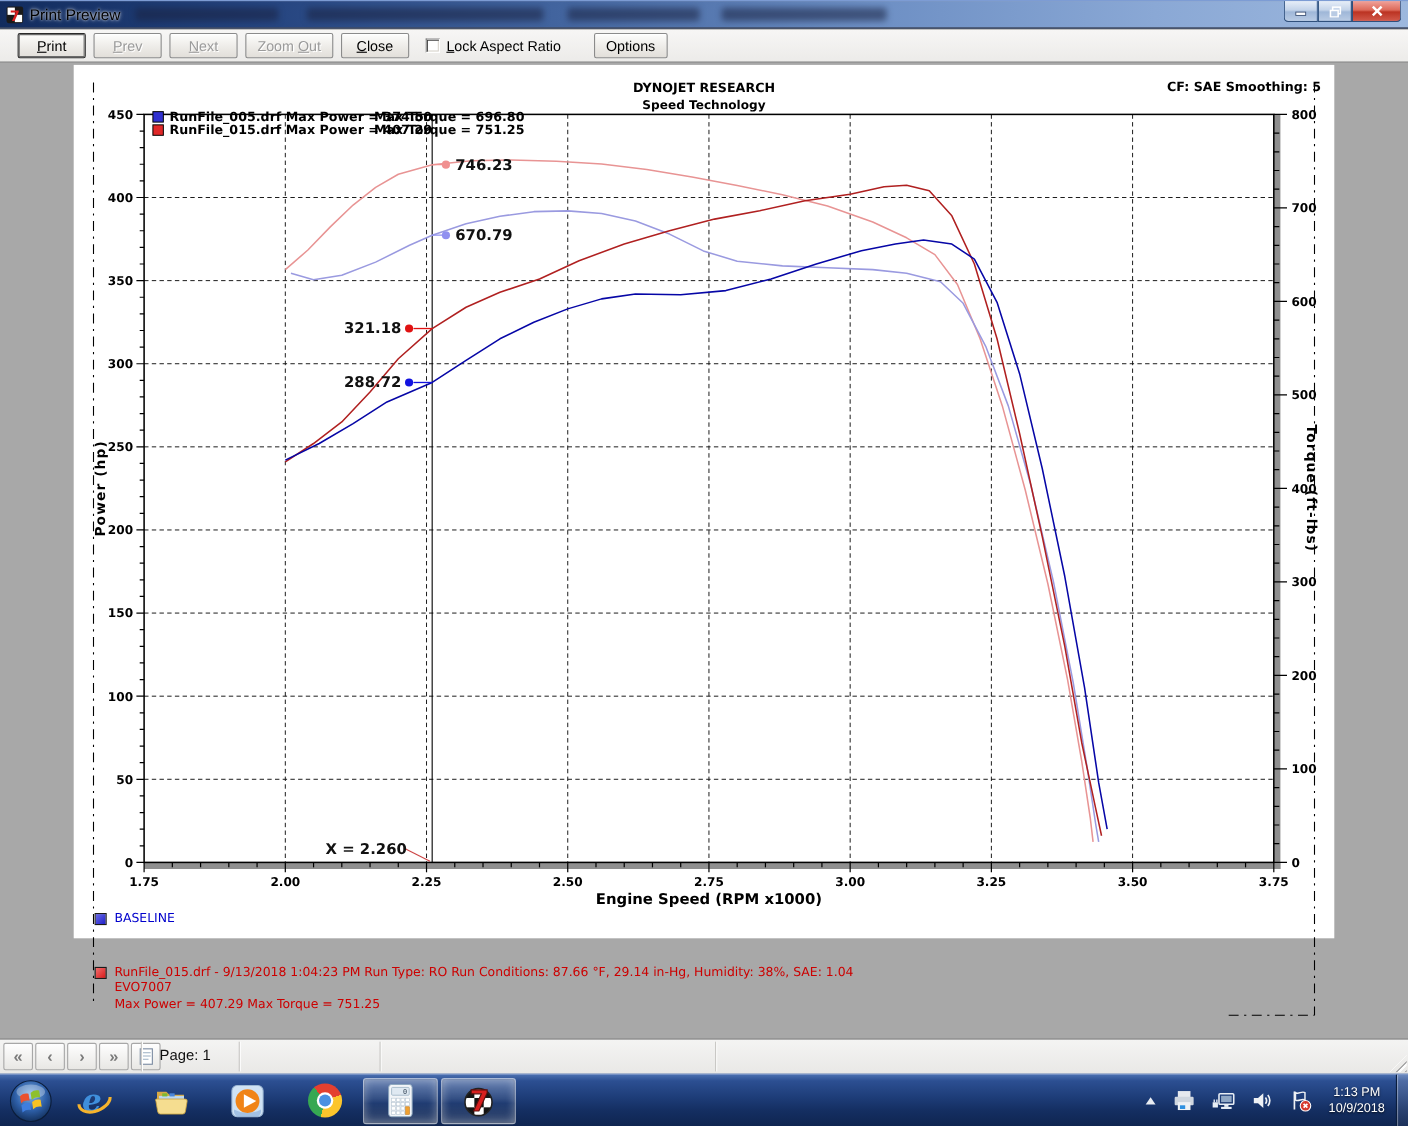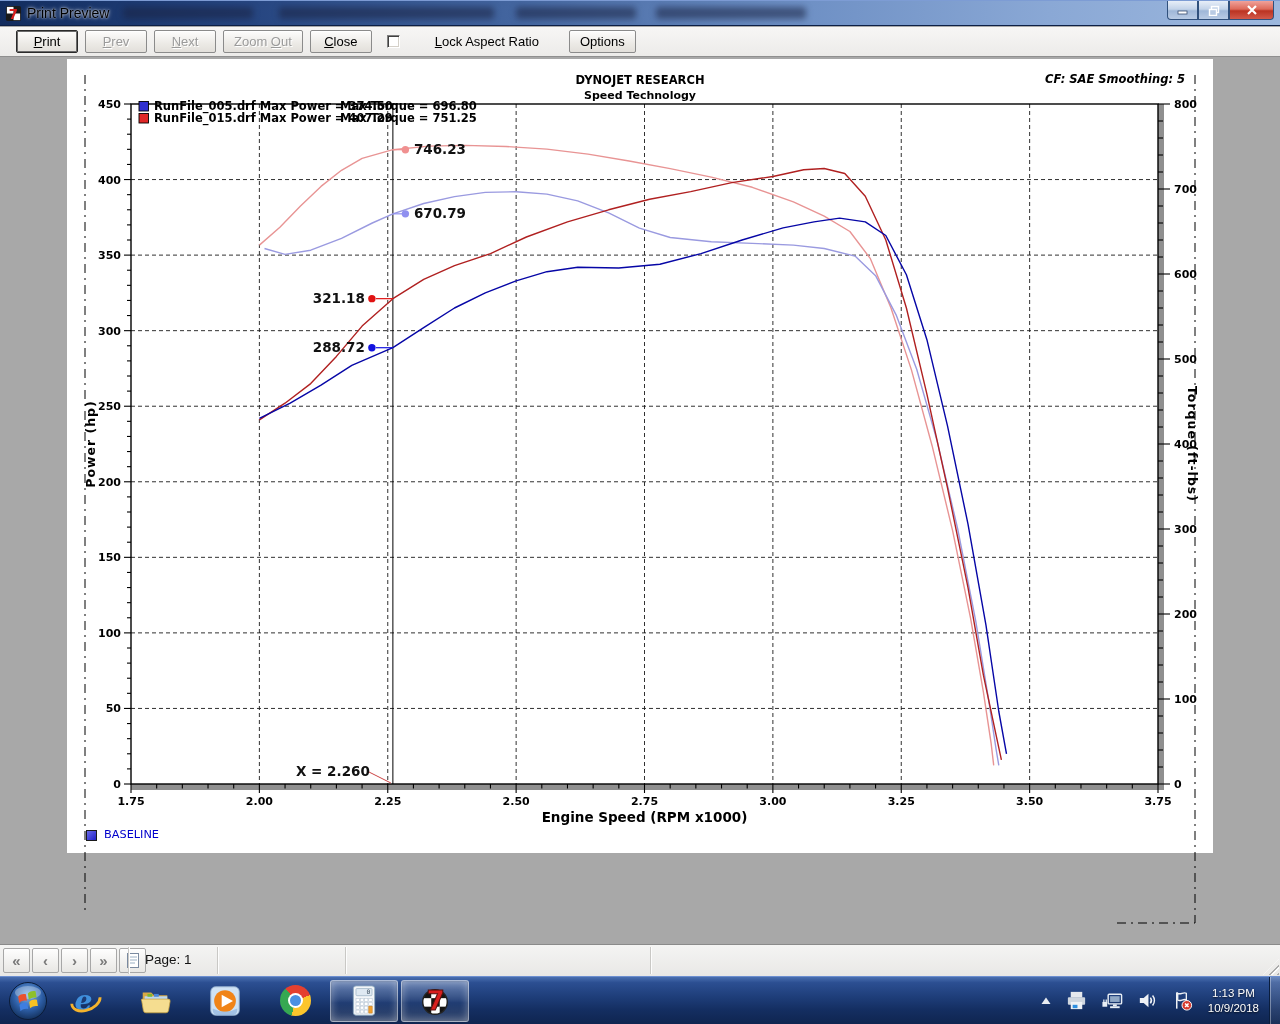--- a/index.html
+++ b/index.html
@@ -26,36 +26,36 @@
   .toolbar { position:absolute; left:0; top:27px; width:1280px; height:30px;
     background:linear-gradient(#f7f6f5,#ecebe9); border-bottom:1px solid #8f8f8f; }
   .tb-row { display:flex; align-items:center; height:100%; padding-left:16px; }
   .tb-btn { height:23px; margin-right:7px; padding:0 10px; font-size:13px; color:#000;
     background:linear-gradient(#fdfdfc,#eceae6 60%,#e2dfda);
     border:1px solid #8b8b8b; border-radius:2px;
     box-shadow:inset 0 1px 0 #fff; min-width:62px; text-align:center; line-height:21px; }
   .tb-btn.default-btn { border:1px solid #2a2a2a; box-shadow:0 0 0 1px #6a6a6a inset; }
   .tb-btn.disabled { color:#9b9b9b; text-shadow:1px 1px 0 #fff; }
   .tb-btn u { text-decoration:underline; }
-  .checkbox-wrap { display:flex; align-items:center; margin-left:8px;gap:29px; }
+  .checkbox-wrap { display:flex; align-items:center; margin-left:8px; }
   .checkbox { width:13px; height:13px; background:#fff; border-top:1px solid #808080; border-left:1px solid #808080;
     border-right:1px solid #fff; border-bottom:1px solid #fff; box-shadow:inset 1px 1px 0 #404040, inset -1px -1px 0 #d4d0c8; }
   .checkbox-label { font-size:13px; margin-left:6px; color:#000; }
   .checkbox-label u { text-decoration:underline; }
   .options-btn { margin-left:30px; min-width:54px; }
 
   
   .client { position:absolute; left:0; top:58px; width:1280px; height:886px; background:#a8a8a8; }
   .page { position:absolute; left:67px; top:1px; width:1146px; height:794px; background:#ffffff; }
   .page-header { position:absolute; top:14px; left:0; right:0; text-align:center;
     font-family:"DejaVu Sans", sans-serif; font-weight:bold; color:#000; }
   .ph-company { font-size:11.5px; }
   .ph-sub { font-size:11px; margin-top:2px; }
-  .ph-cf { position:absolute; top:13px; right:28px; font-family:"DejaVu Sans", sans-serif;
-    font-weight:bold; font-size:11.5px; color:#000;font-style:italic; }
+  .ph-cf { position:absolute; top:13px; right:12px; font-family:"DejaVu Sans", sans-serif;
+    font-weight:bold; font-size:11.5px; color:#000; }
   #chart-svg { position:absolute; left:0; top:0; }
 
   .run-info { position:absolute; left:19px; font-family:"DejaVu Sans", sans-serif; font-size:11.3px; line-height:14.4px; }
   .run-info .swatch { position:absolute; left:0; top:2px; width:11px; height:11px; border:1px solid #1a1a1a; }
   .run-info .lines { margin-left:18px; white-space:nowrap; }
   .run-blue { color:#0000cc; }
   .run-red  { color:#cc0000; }
   .sw-blue { background:linear-gradient(135deg,#6a6ae8,#2020c8); }
   .sw-red  { background:linear-gradient(135deg,#f07070,#d81818); }
 
@@ -377,20 +377,28 @@
           <text x="273" y="63">Max Torque = 751.25</text>
         </g>
       </svg>
 
     <div class="run-info run-blue" style="top:769px;">
       <span class="swatch sw-blue"></span>
       <div class="lines">
         <div>BASELINE</div>
       </div>
     </div>
+    <div class="run-info run-red" style="top:818px;">
+      <span class="swatch sw-red"></span>
+      <div class="lines">
+        <div>RunFile_015.drf - 9/13/2018 1:04:23 PM  Run Type: RO  Run Conditions: 87.66 °F, 29.14 in-Hg,  Humidity:  38%, SAE: 1.04</div>
+        <div>EVO7007</div>
+        <div>Max Power = 407.29  Max Torque = 751.25</div>
+      </div>
+    </div>
   </div>
 </div>
 
 <div class="navbar">
   <span id="nav-buttons"><span class="nav-btn" style="left: 3px;">«</span><span class="nav-btn" style="left: 32px;">‹</span><span class="nav-btn" style="left: 61px;">›</span><span class="nav-btn" style="left: 90px;">»</span><span class="nav-btn" style="left: 119px;"><svg width="14" height="17" style="margin-top:3px">
           <rect x="1.5" y="1.5" width="11" height="14" fill="#fff" stroke="#7a8aa0"></rect>
           <path d="M4 5 h7 M4 8 h7 M4 11 h5" stroke="#9bb0c4" stroke-width="1"></path>
         </svg></span></span>
   <span class="nav-sep" style="left:128px;"></span>
   <span class="nav-page-label">Page: 1</span>

